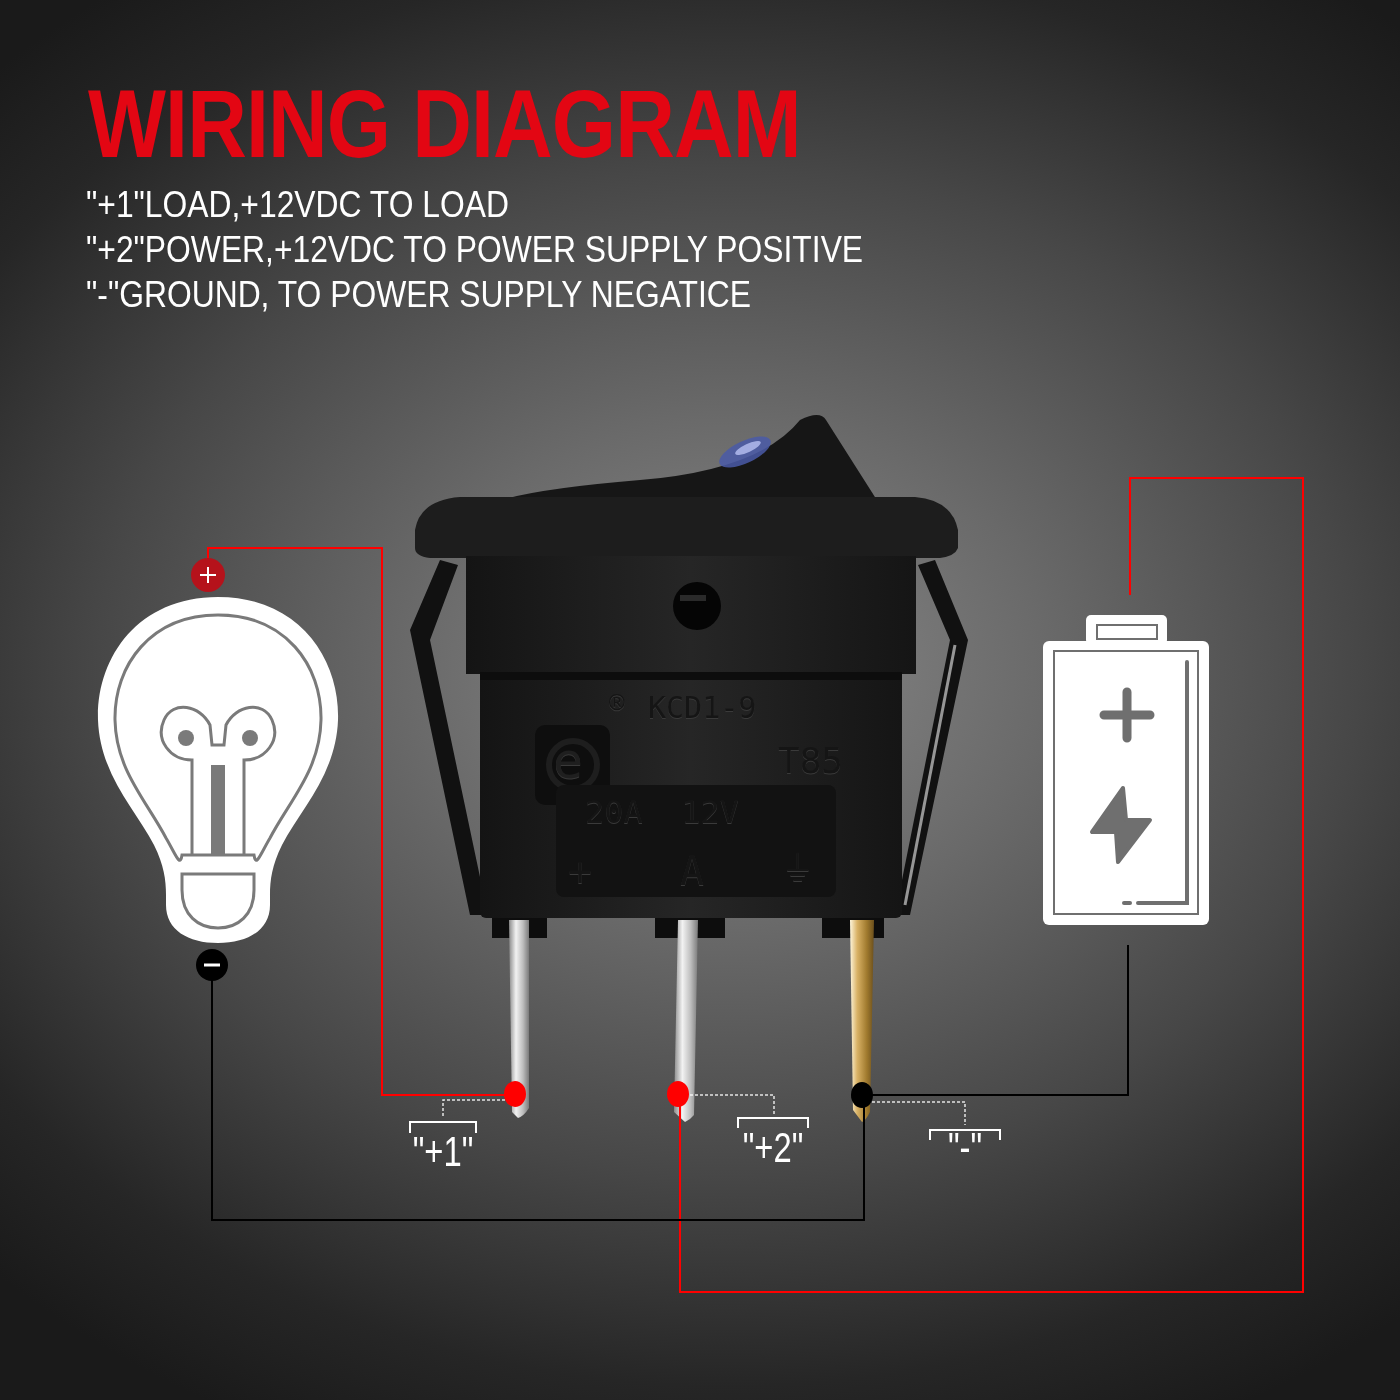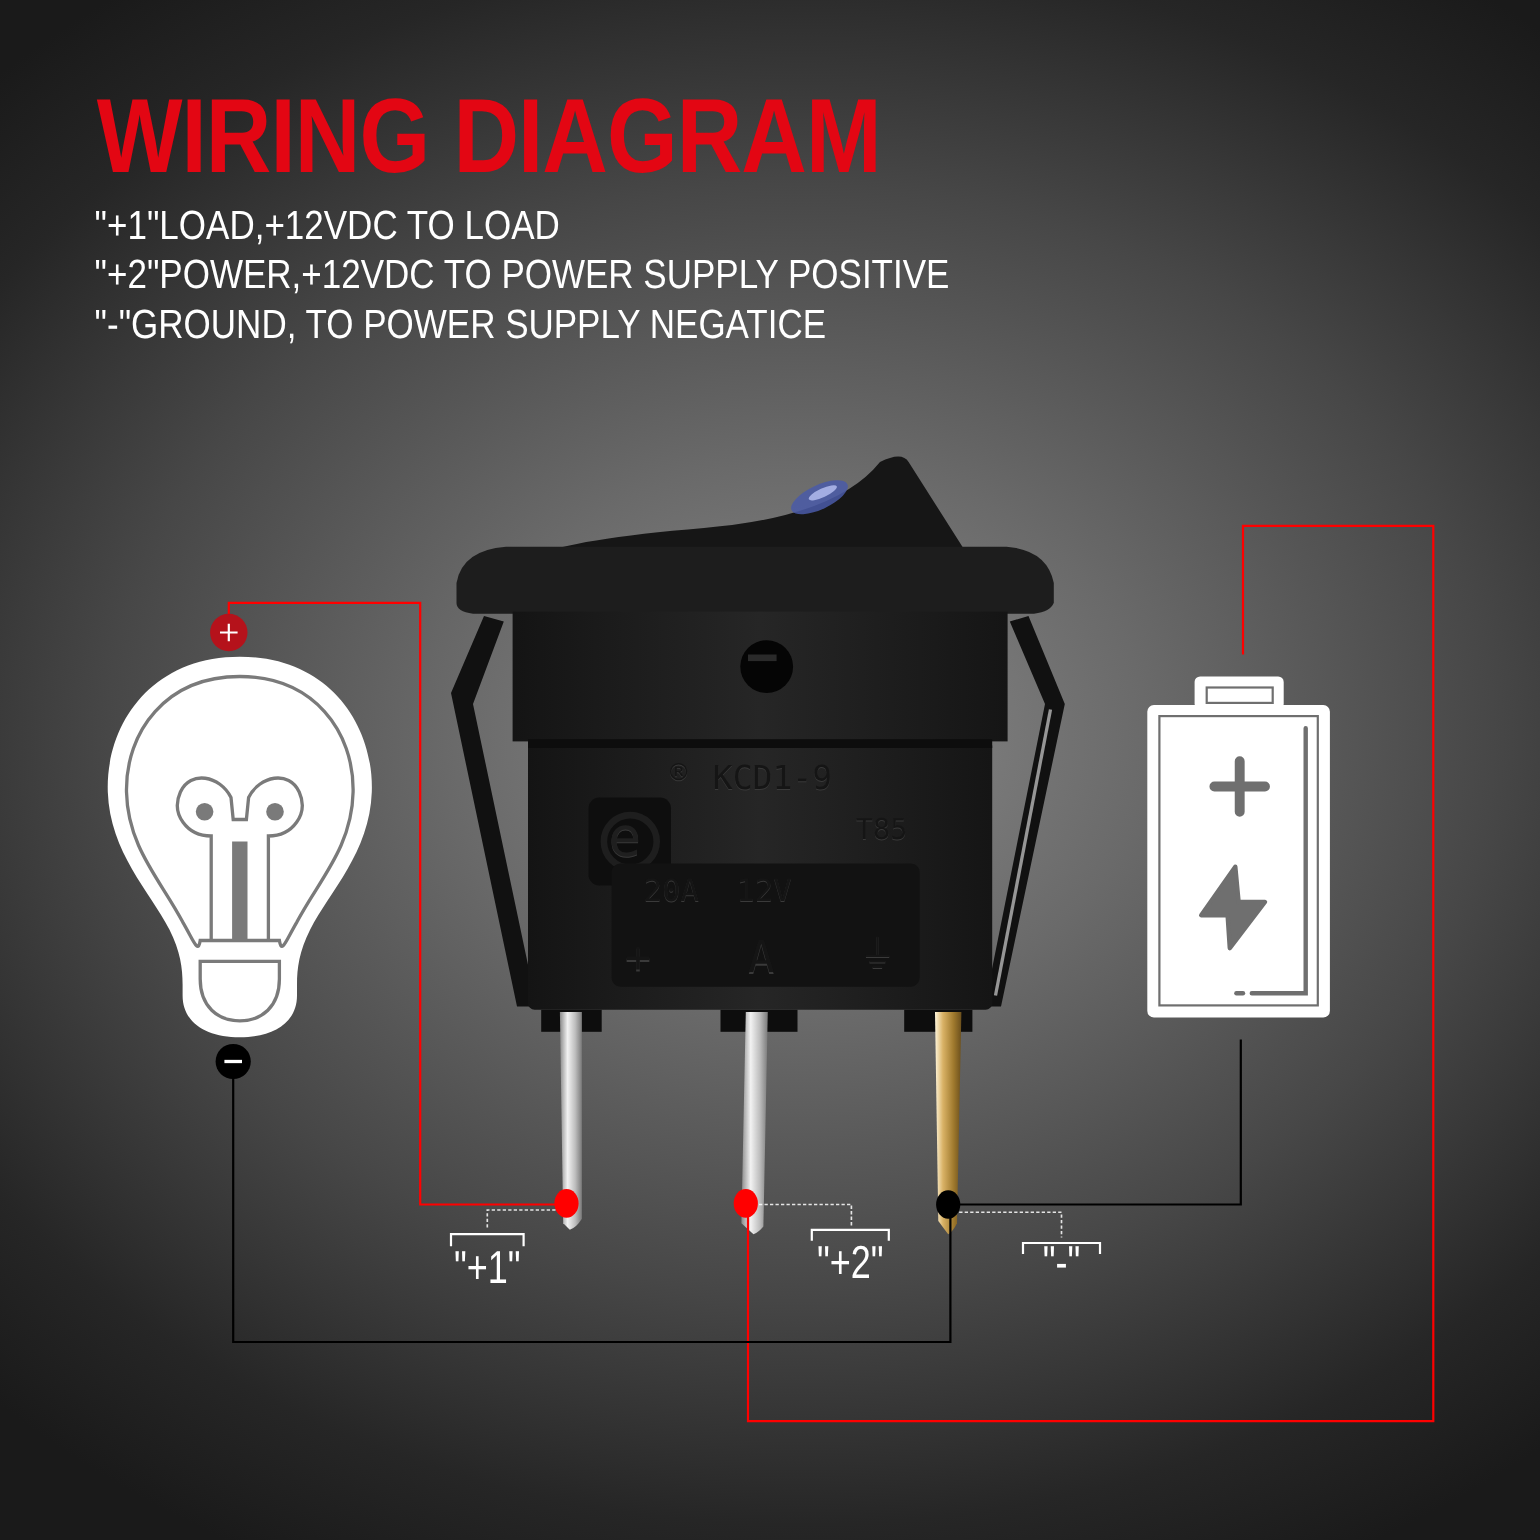--- a/index.html
+++ b/index.html
@@ -137,22 +137,22 @@
     <rect x="1054" y="651" width="144" height="263" fill="none" stroke="#6f6f6f" stroke-width="2"></rect>
     <path d="M1187 662 L1187 903 L1138 903" fill="none" stroke="#6f6f6f" stroke-width="4" stroke-linecap="round"></path>
     <path d="M1124 903 L1130 903" stroke="#6f6f6f" stroke-width="4" stroke-linecap="round"></path>
     <path d="M1104 715 L1150 715 M1127 692 L1127 738" stroke="#6f6f6f" stroke-width="9" stroke-linecap="round"></path>
     <path d="M1123 788 L1092 832 L1116 832 L1118 862 L1150 820 L1126 820 Z" fill="#6f6f6f" stroke="#6f6f6f" stroke-width="4" stroke-linejoin="round"></path>
   </g>
 </svg>
 
 <span class="sw-text" style="left:609px;top:688px;font-size:26px;">®</span>
 <span class="sw-text" style="left:648px;top:690px;font-size:30px;">KCD1-9</span>
-<span class="sw-text" style="left:778px;top:740px;font-size:26px;">T85</span>
-<span class="sw-text" style="left:585px;top:793px;font-size:28px;white-space:pre;">20A  12V</span>
+<span class="sw-text" style="left:778px;top:740px;font-size:36px;">T85</span>
+<span class="sw-text" style="left:585px;top:793px;font-size:32px;white-space:pre;">20A  12V</span>
 <span class="sw-text" style="left:568px;top:848px;font-size:40px;">+</span>
 <span class="sw-text" style="left:680px;top:848px;font-size:40px;">A</span>
 <span class="sw-text" style="left:785px;top:848px;font-size:36px;">⏚</span>
 <span class="sw-text" style="left:553px;top:732px;font-size:50px;color:#1f1f1f;">e</span>
 
 <div class="pin-label" style="left:383px;top:1128px;">"+1"</div>
 <div class="pin-label" style="left:713px;top:1124px;">"+2"</div>
 <div class="pin-label" style="left:905px;top:1124px;">"-"</div>
 
 </body></html>

